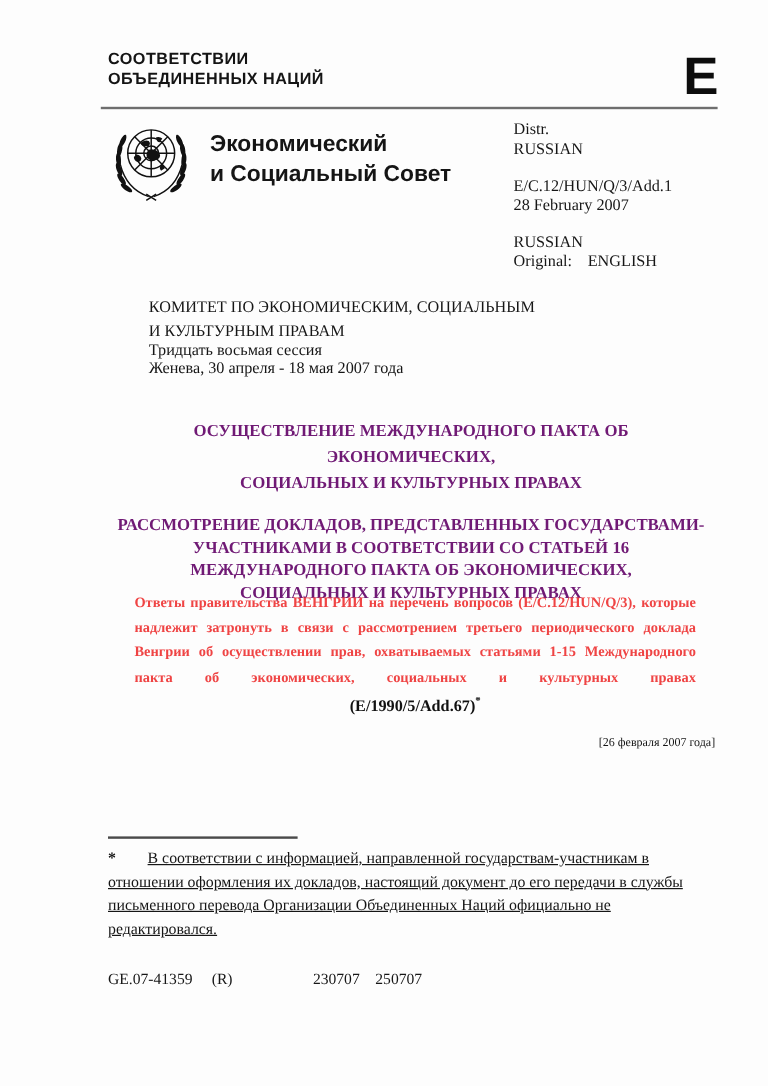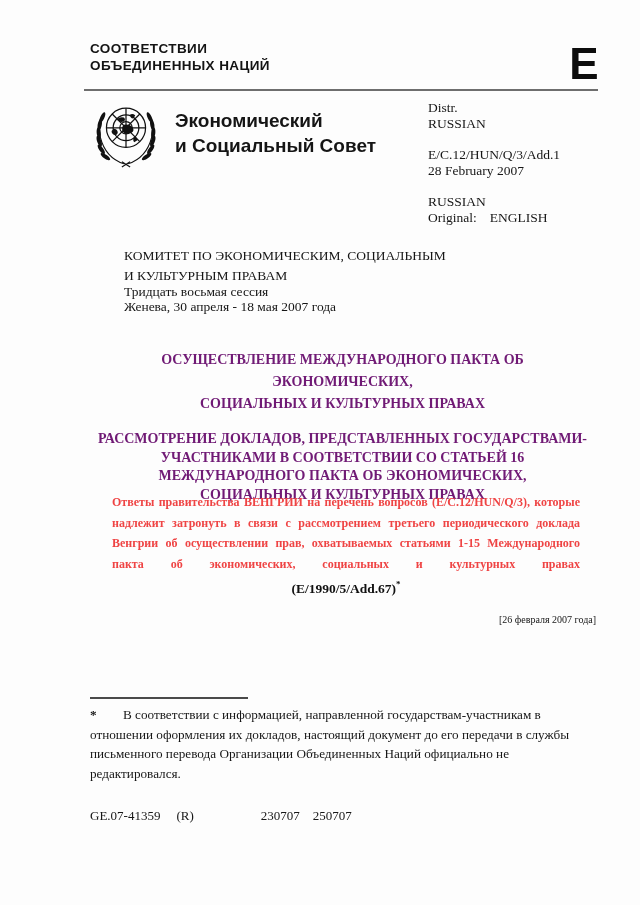--- a/index.html
+++ b/index.html
@@ -85,21 +85,21 @@
     text-align: right; font-size: 10px; margin-top: 12px;
   }
 
   
   .footnote-rule {
     left: 90px; top: 697px; width: 158px; height: 2px;
     background: #4a4a4a;
   }
   .footnote {
     left: 90px; top: 705px; width: 492px;
-    font-size: 13.2px; line-height: 19.5px;
+    font-size: 13.2px; line-height: 19.5px; text-decoration: underline;
   }
   .fn-mark {
     display: inline-block; width: 33px;
     font-weight: bold;
   }
 
   
   .footer {
     left: 90px; top: 808px; width: 420px;
     font-size: 13px;

